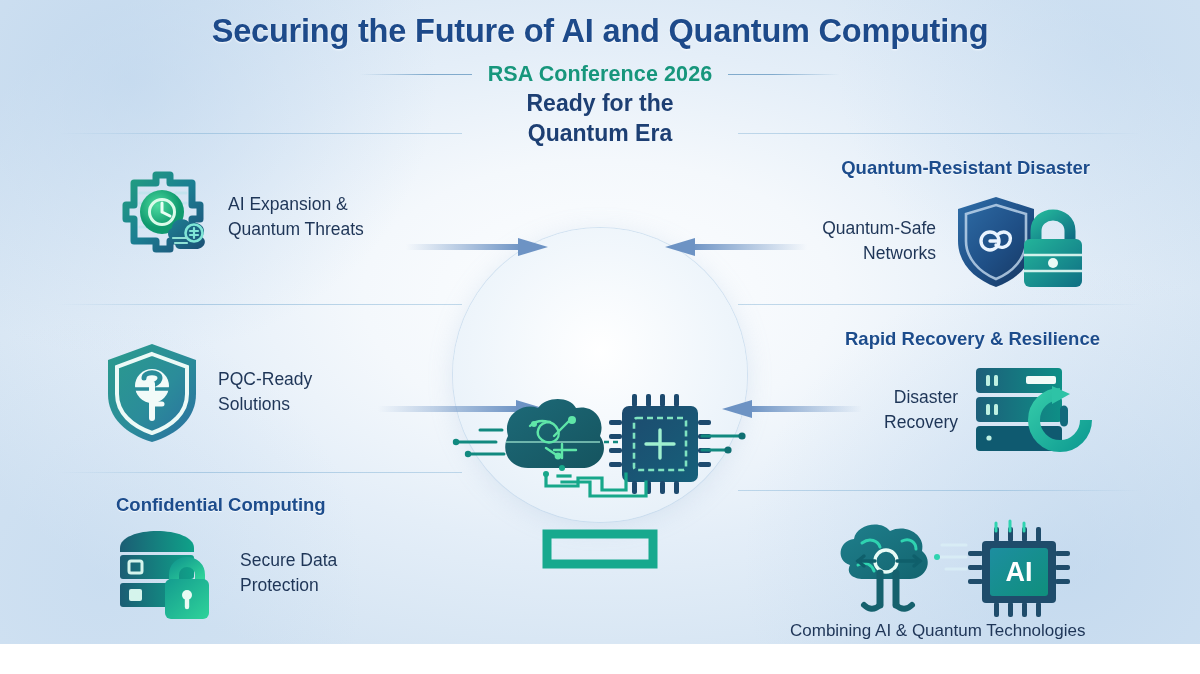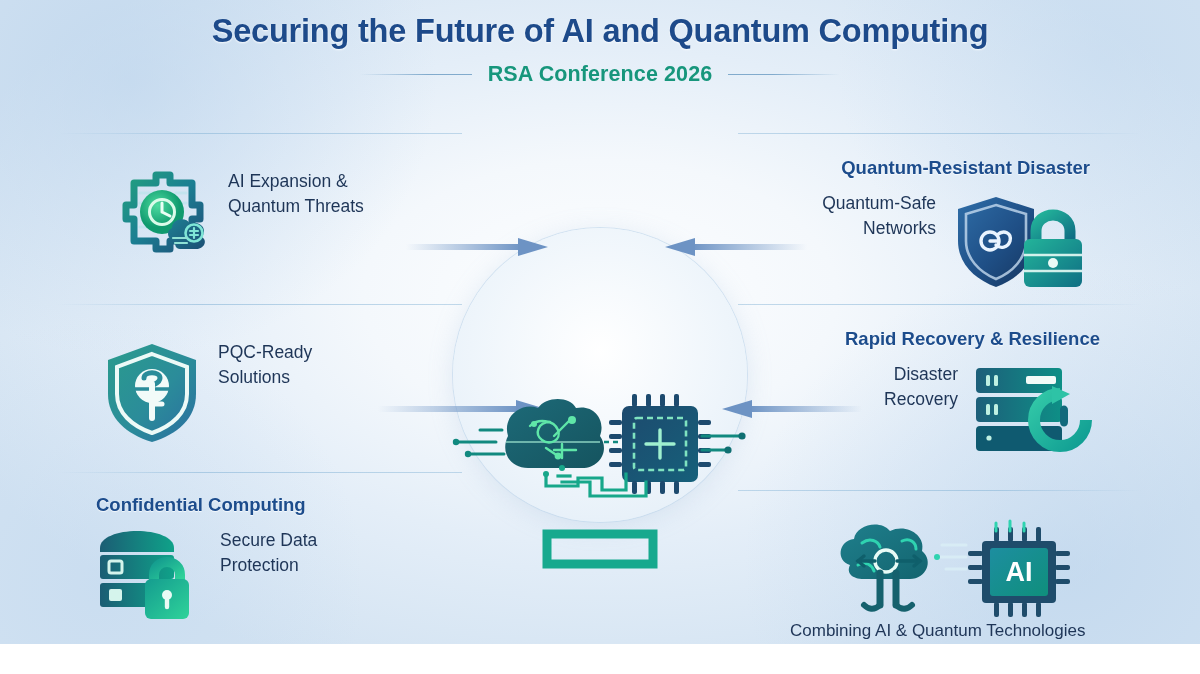--- a/index.html
+++ b/index.html
@@ -65,35 +65,35 @@
   }
   .hub-art { position:absolute; left:50%; top:378px; transform:translateX(-50%); z-index:6; }
   .hpe-logo { position:absolute; left:50%; top:531px; transform:translateX(-50%); z-index:6; }
 
   
   .block { position:absolute; }
   .block-head {
     font-size:18.5px; font-weight:700; color:#1c4c8c; white-space:nowrap;
     text-shadow: 0 1px 1px rgba(255,255,255,.8);
   }
-  .block-body { display:flex; gap:14px; margin-top:12px; }
+  .block-body { display:flex; align-items:center; gap:14px; margin-top:12px; }
   .block-body.rev { flex-direction: row-reverse; }
   .block-label {
     font-size:17.5px; color:#1e3557; line-height:1.42; font-weight:400;
   }
   .ta-r { text-align:right; }
   .ta-l { text-align:left; }
   .ta-c { text-align:left; }
 
   
   #blk-tl { left:110px; top:157px; }
   #blk-tr { right:110px; top:157px; text-align:right; }
   #blk-ml { left:100px; top:328px; }
   #blk-mr { right:100px; top:328px; text-align:right; }
-  #blk-bl { left:96px; top:494px; }
+  #blk-bl { left:116px; top:494px; }
   #blk-br { left:790px; top:505px; width:340px; text-align:center; }
   #blk-br .block-body { justify-content:center; }
   #blk-br .block-label { margin-top:4px; font-size:17px; }
 
   
   .arrow { position:absolute; height:22px; }
   #arw-tl { left:406px; top:236px; width:142px; }
   #arw-tr { left:665px; top:236px; width:142px; }
   #arw-ml { left:378px; top:398px; width:168px; }
   #arw-mr { left:722px; top:398px; width:140px; }
@@ -122,20 +122,24 @@
   <div class="rule rule-l" style="top:133px;"></div>
   <div class="rule rule-r" style="top:133px;"></div>
   <div class="rule rule-l" style="top:304px;"></div>
   <div class="rule rule-r" style="top:304px;"></div>
   <div class="rule rule-l" style="top:472px;"></div>
   <div class="rule rule-r" style="top:490px;"></div>
   <div class="rule rule-center-l" style="top:645px;"></div>
 
   <div class="hub"></div>
 
+  <div class="hub-text" style="left:453px; width:294px;">
+    <div>Ready for the</div>
+    <div>Quantum Era</div>
+  </div>
 
   <div class="hub-art">
     <svg width="300" height="130" viewBox="0 0 300 130">
       <defs>
         <linearGradient id="gBrain" x1="0" y1="0" x2="1" y2="1">
           <stop offset="0%" stop-color="#1d6a78"></stop>
           <stop offset="100%" stop-color="#15545f"></stop>
         </linearGradient>
         <linearGradient id="gChip" x1="0" y1="0" x2="1" y2="1">
           <stop offset="0%" stop-color="#1d4a6e"></stop>

